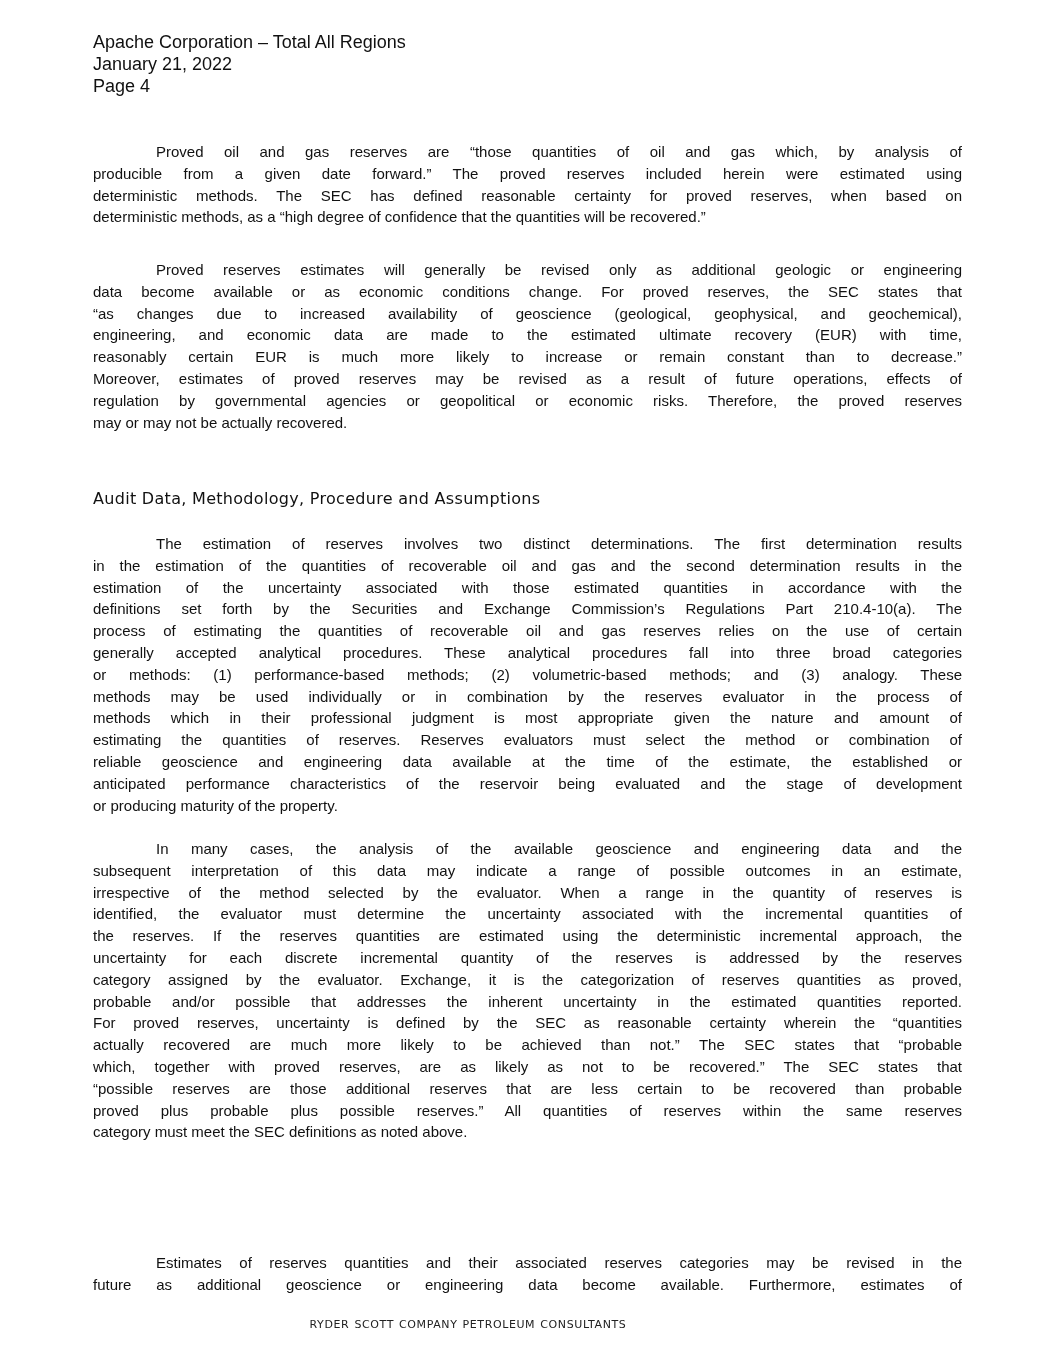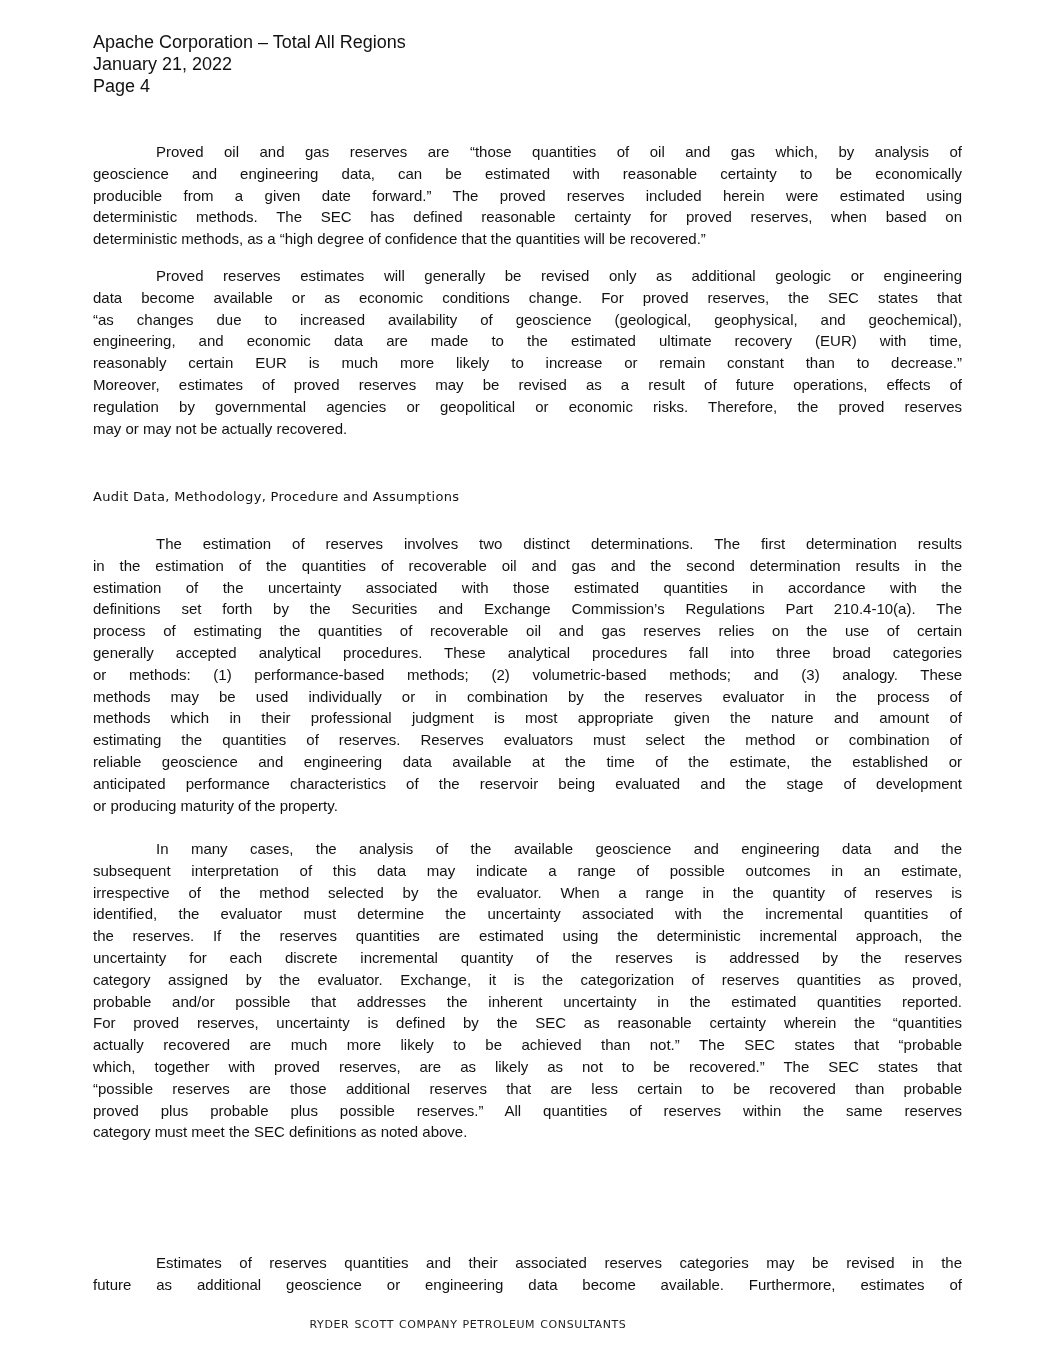--- a/index.html
+++ b/index.html
@@ -4,41 +4,40 @@
 <style>
   html, body { margin: 0; padding: 0; background: #ffffff; }
   body { width: 1055px; height: 1365px; position: relative; overflow: hidden;
          font-family: "Liberation Sans", sans-serif; color: #111; }
   .header { position: absolute; left: 93px; top: 31px; font-size: 18px; line-height: 22px; }
   .header div { white-space: nowrap; }
   .para { position: absolute; left: 93px; width: 869px; font-size: 15px; line-height: 21.8px; }
   .line { display: block; text-align: justify; text-align-last: justify; white-space: nowrap; height: 21.8px; }
   .line.last { text-align-last: left; }
   .line.indent { padding-left: 63px; }
-  .heading { position: absolute; left: 93px; top: 489px; font-family: "DejaVu Sans", sans-serif; font-size: 13px; letter-spacing: 0.3px; }
+  .heading { position: absolute; left: 93px; top: 489px; font-family: "DejaVu Sans", sans-serif; font-size: 16px; letter-spacing: 0.3px; }
   .footer { position: absolute; left: 0; width: 936px; top: 1318px; text-align: center; font-family: "DejaVu Sans", sans-serif;
             font-size: 11px; letter-spacing: 0.6px; color: #222; word-spacing: 1px; }
 </style>
 </head>
 <body>
 
 <div class="header">
   <div>Apache Corporation – Total All Regions</div>
   <div>January 21, 2022</div>
   <div>Page 4</div>
 </div>
 
 <div class="para" style="top:141px;">
     <span class="line indent">Proved oil and gas reserves are “those quantities of oil and gas which, by analysis of</span>
-    <span class="line">geoscience and engineering data, can be estimated with reasonable certainty to be economically</span>
     <span class="line">producible from a given date forward.”  The proved reserves included herein were estimated using</span>
     <span class="line">deterministic methods.  The SEC has defined reasonable certainty for proved reserves, when based on</span>
     <span class="line last">deterministic methods, as a “high degree of confidence that the quantities will be recovered.”</span>
   </div>
-<div class="para" style="top:265px;">
+<div class="para" style="top:259px;">
     <span class="line indent">Proved reserves estimates will generally be revised only as additional geologic or engineering</span>
     <span class="line">data become available or as economic conditions change.  For proved reserves, the SEC states that</span>
     <span class="line">“as changes due to increased availability of geoscience (geological, geophysical, and geochemical),</span>
     <span class="line">engineering, and economic data are made to the estimated ultimate recovery (EUR) with time,</span>
     <span class="line">reasonably certain EUR is much more likely to increase or remain constant than to decrease.”</span>
     <span class="line">Moreover, estimates of proved reserves may be revised as a result of future operations, effects of</span>
     <span class="line">regulation by governmental agencies or geopolitical or economic risks.  Therefore, the proved reserves</span>
     <span class="line last">may or may not be actually recovered.</span>
   </div>
 

